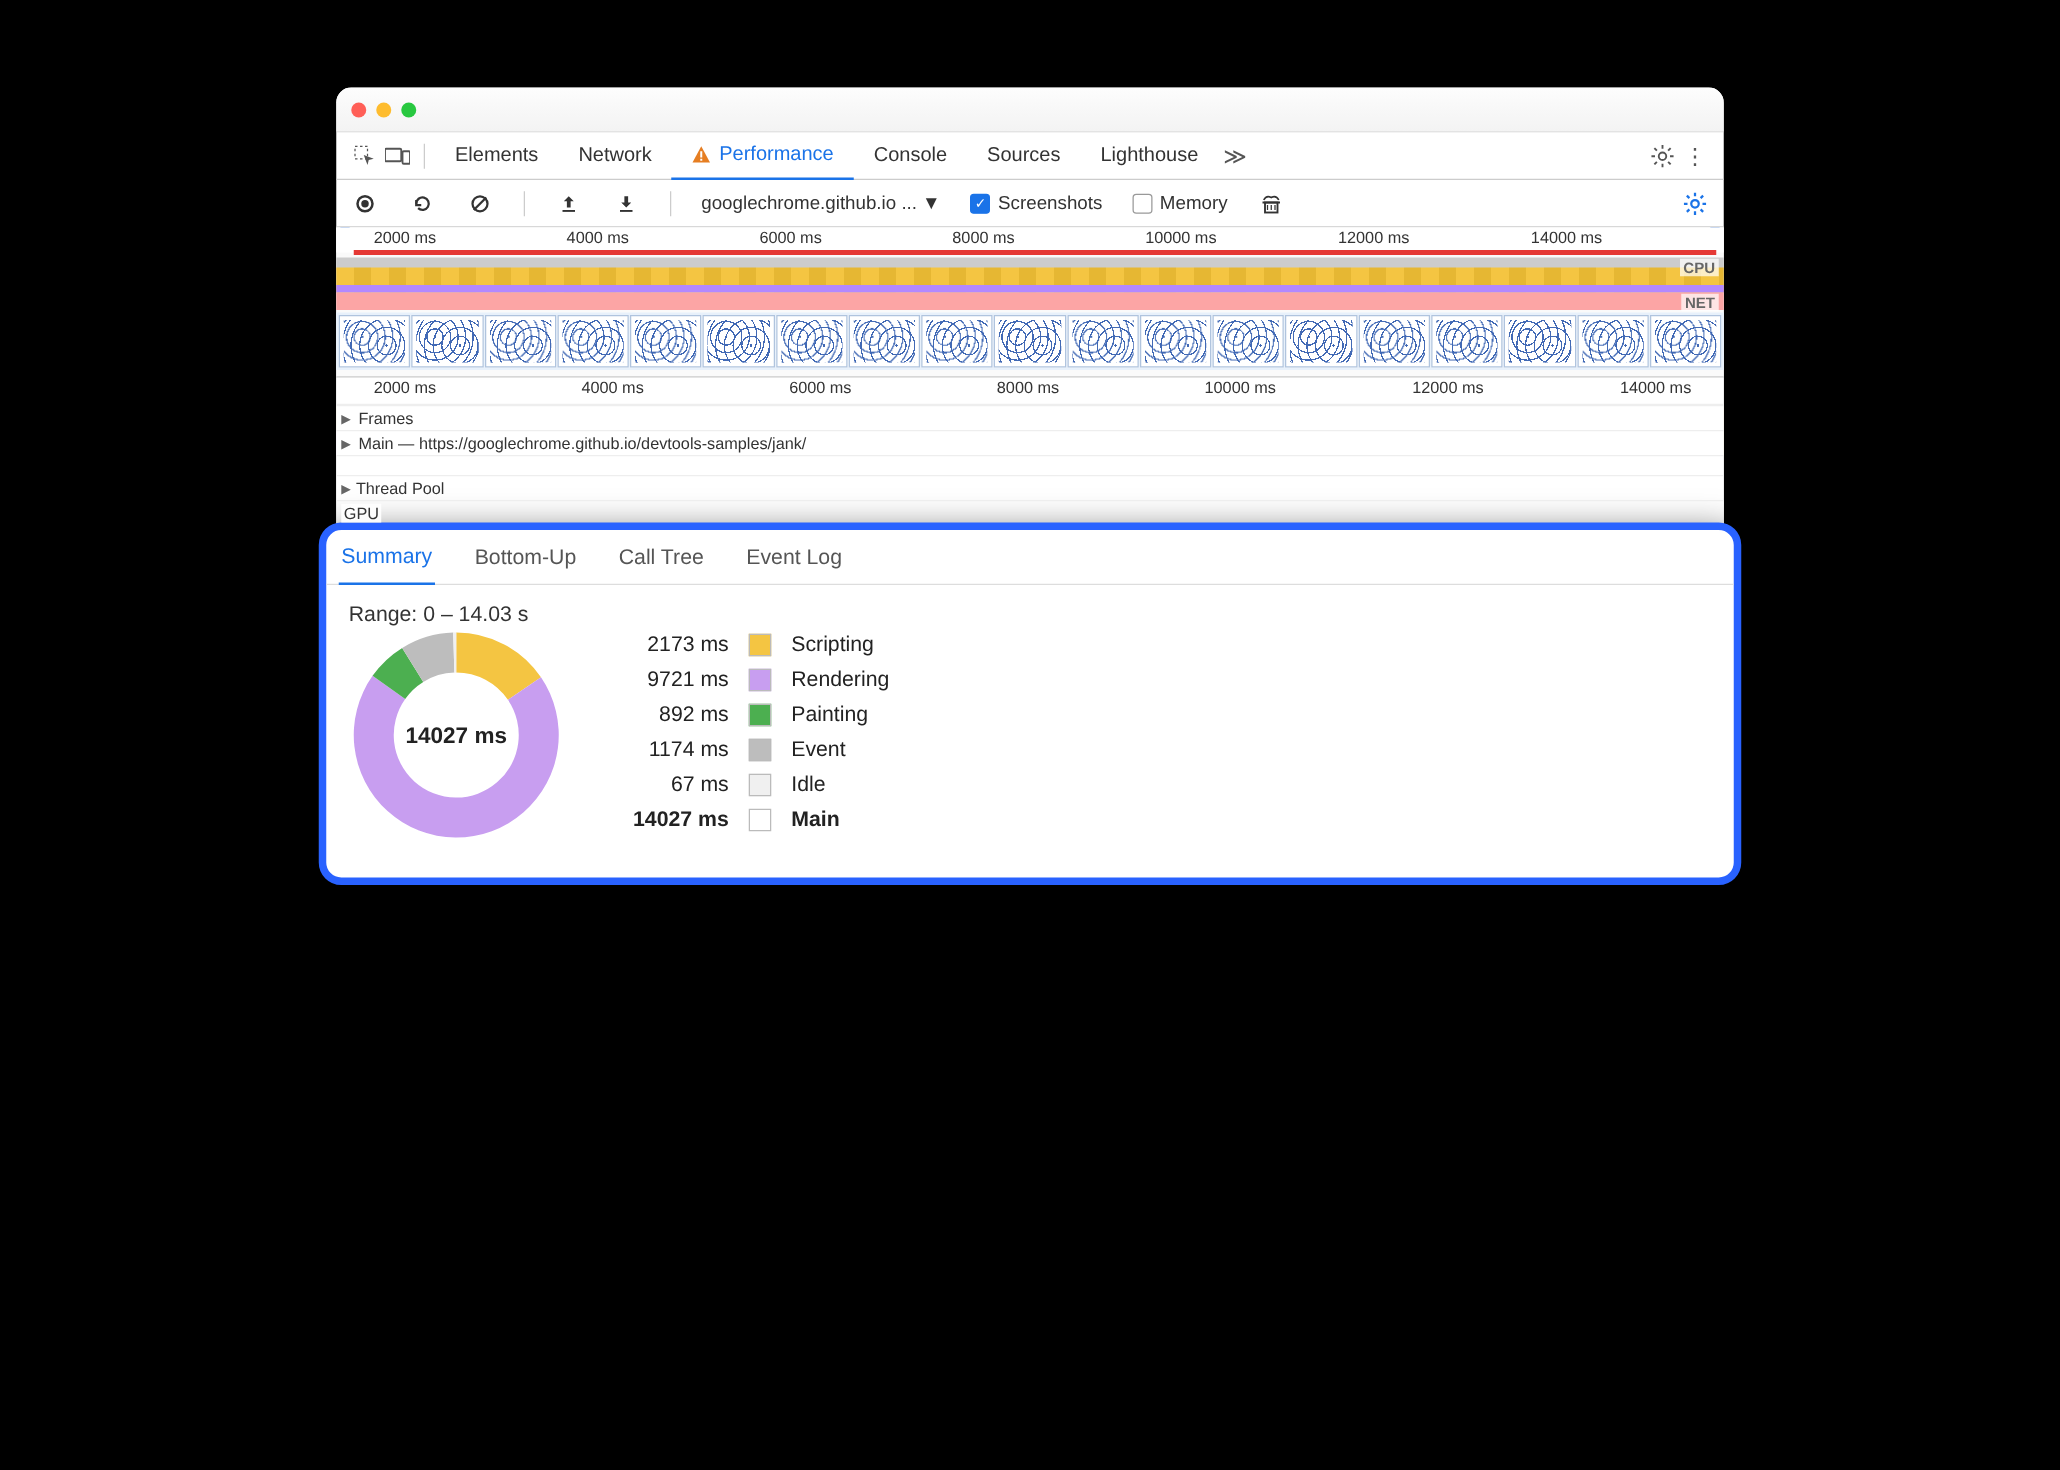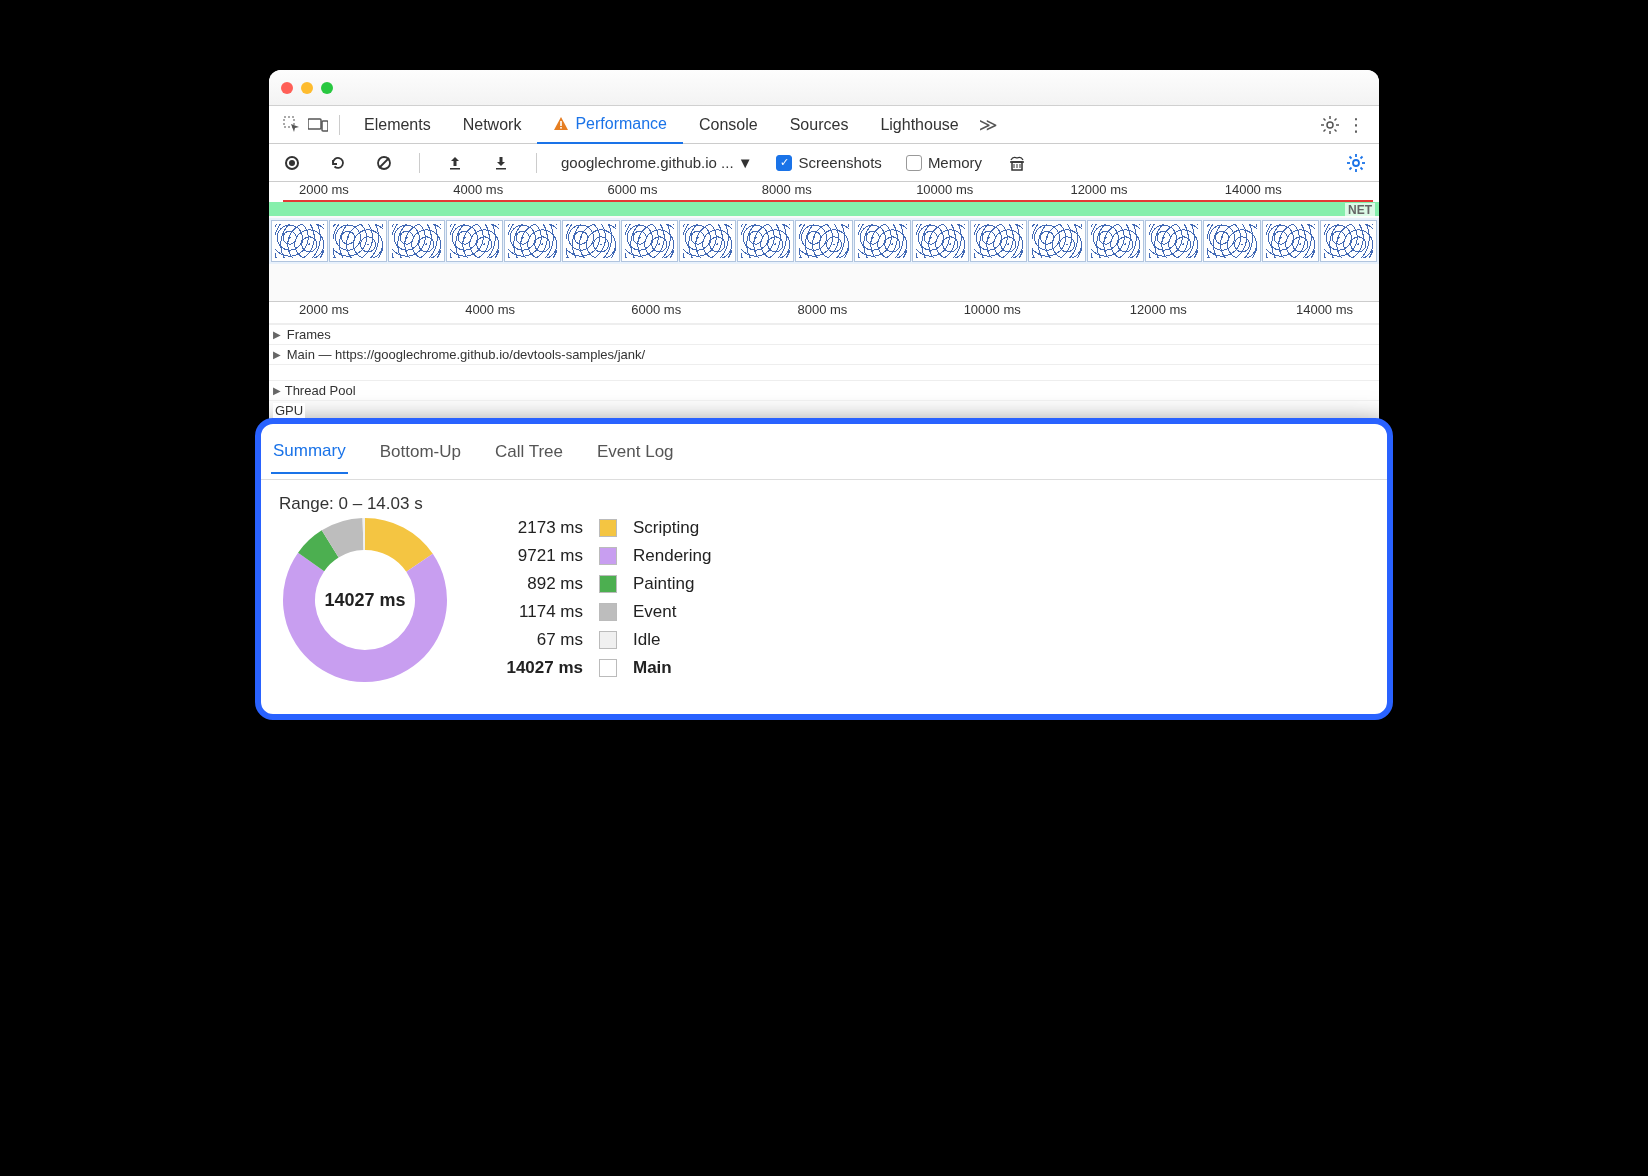--- a/index.html
+++ b/index.html
@@ -28,35 +28,35 @@
 .overview{height:120px;border-bottom:1px solid #ccc;position:relative;background:#fafafa}
 .ruler{height:20px;display:flex;padding-left:30px;font-size:13px;color:#333;position:relative;background:#fff}
 .ruler .redline{position:absolute;left:14px;right:6px;top:18px;height:4px;background:#e53935}
 .ruler .tick{flex:1}
 .handle{position:absolute;top:0;width:10px;height:18px;background:#6fa8ff;border:1px solid#3b78d8;border-radius:2px;display:flex;align-items:center;justify-content:center;color:#1a4b99;font-size:8px}
 .handle.left{left:2px}.handle.right{right:2px}
 .cpu-lane{height:28px;background:#ccc;position:relative;margin-top:4px}
 .cpu-wave{position:absolute;left:0;right:0;bottom:0;height:20px;background:repeating-linear-gradient(90deg,#f4c542 0 14px,#e6b733 14px 28px)}
 .cpu-wave::after{content:"";position:absolute;left:0;right:0;bottom:0;height:6px;background:linear-gradient(#b388ff,#b388ff)}
 .lane-label{position:absolute;right:4px;top:1px;font-size:12px;font-weight:600;color:#666;background:rgba(255,255,255,.7);padding:0 3px}
-.net-lane{height:14px;background:#86efac;position:relative}
+.net-lane{height:14px;background:#fca5a5;position:relative}
 .ss-lane{height:46px;background:#e8f1fb;margin-top:2px;display:flex;gap:1px;padding:2px;overflow:hidden}
 .ss{flex:1;background:#fff;border:1px solid#b0c4de;min-width:0;position:relative}
 .ss::after{content:"";position:absolute;inset:3px;background:repeating-radial-gradient(circle at 30% 40%,#4169b5 0 1px,transparent 1px 6px),repeating-radial-gradient(circle at 70% 60%,#4169b5 0 1px,transparent 1px 7px)}
 .detail{background:#fff}
 .ruler2{height:22px;display:flex;padding-left:30px;font-size:13px;color:#333;border-bottom:1px solid#eee}
 .ruler2 .tick{flex:1}
 .track{height:20px;border-top:1px solid#eee;font-size:13px;display:flex;align-items:center;padding-left:4px;color:#333;position:relative}
 .track .tri{font-size:10px;color:#666;margin-right:4px}
 .frames-bg{position:absolute;left:0;right:0;top:0;bottom:0;background:repeating-linear-gradient(110deg,#f0d43c 0 18px,#f5e07a 18px 36px);z-index:-1}
 .main-bg{position:absolute;left:0;right:0;top:0;bottom:0;background:linear-gradient(90deg,#c89ef0 0%,#c89ef0 50%,transparent 50%),repeating-linear-gradient(90deg,#c89ef0 0 8px,#f0d43c 8px 12px,#888 12px 14px,#c89ef0 14px 22px);z-index:-1}
 .main-label{background:rgba(255,255,255,.9);padding:0 2px}
 .gpu-bg{position:absolute;left:48px;right:0;top:0;bottom:0;background:repeating-linear-gradient(90deg,#4caf50 0 3px,#fff 3px 7px);z-index:-1}
 .highlight-box{border:6px solid#2962ff;border-radius:18px;background:#fff;margin:-2px -14px 0 -14px;padding:0;box-shadow:0 8px 30px rgba(0,0,0,.6)}
-.sub-tabs{height:56px;display:flex;align-items:center;padding:0 10px;gap:30px;font-size:17px;color:#555;border-bottom:1px solid#ddd}
+.sub-tabs{height:44px;display:flex;align-items:center;padding:0 10px;gap:30px;font-size:17px;color:#555;border-bottom:1px solid#ddd}
 .sub-tab{padding:0 2px;height:44px;display:flex;align-items:center;cursor:pointer}
 .sub-tab.active{color:#1a73e8;border-bottom:2px solid#1a73e8}
 .summary-body{padding:14px 18px 28px 18px}
 .range-text{font-size:17px;color:#333;}
 .summary-row{display:flex;gap:40px;align-items:flex-start}
 .donut-wrap{position:relative;width:172px;height:172px}
 .donut-center{position:absolute;inset:0;display:flex;align-items:center;justify-content:center;font-size:18px;font-weight:700;color:#222}
 .legend{display:flex;flex-direction:column;gap:8px;font-size:17px;color:#222;margin-top:4px}
 .legend-row{display:flex;align-items:center;gap:16px}
 .legend-ms{width:92px;text-align:right}
@@ -203,20 +203,24 @@
     <div class="ruler">
       <div class="redline"></div>
       <div class="tick">2000 ms</div>
       <div class="tick">4000 ms</div>
       <div class="tick">6000 ms</div>
       <div class="tick">8000 ms</div>
       <div class="tick">10000 ms</div>
       <div class="tick">12000 ms</div>
       <div class="tick">14000 ms</div>
     </div>
+    <div class="cpu-lane">
+      <div class="cpu-wave"></div>
+      <div class="lane-label">CPU</div>
+    </div>
     <div class="net-lane">
       <div class="lane-label">NET</div>
     </div>
     <div class="ss-lane">
       <div class="ss"></div>
         <div class="ss"></div>
         <div class="ss"></div>
         <div class="ss"></div>
         <div class="ss"></div>
         <div class="ss"></div>

